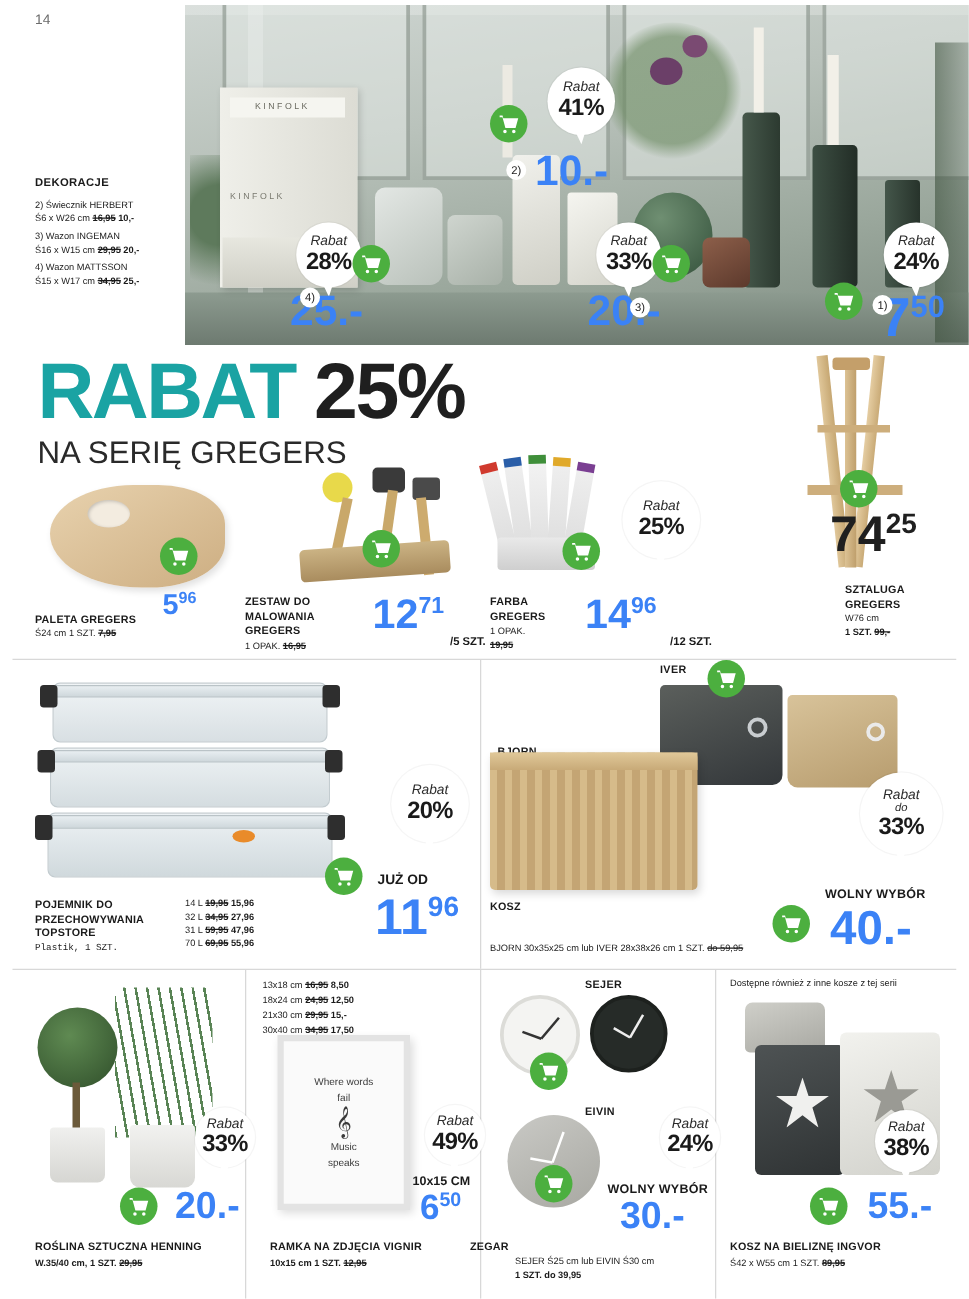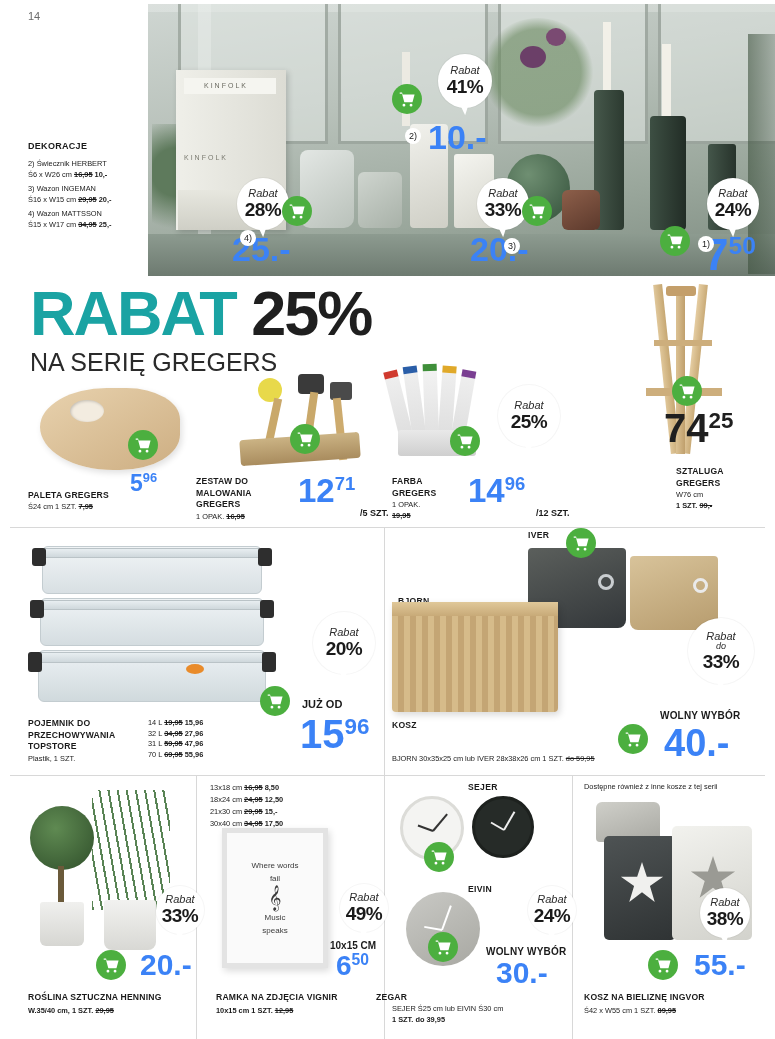--- a/index.html
+++ b/index.html
@@ -337,28 +337,28 @@
 <div class="badge-bubble" style="left:313px;top:612px;width:62px;height:62px;">
   <span class="b-rabat">Rabat</span>
   <span class="b-pct">20%</span>
 </div>
 <div class="cart-dot" style="left:260px;top:686px;">
   <svg viewBox="0 0 24 24">
       <path d="M7 18a2 2 0 1 0 .001 4.001A2 2 0 0 0 7 18zm10 0a2 2 0 1 0 .001 4.001A2 2 0 0 0 17 18zM6.2 6h15.3l-2.2 8.5H8.1L6.2 6zM1 2h3.3l.8 3H22l-3 11H7.5L4.2 4H1V2z"></path>
     </svg>
 </div>
 <div class="juzod" style="left:302px;top:698px;">JUŻ OD</div>
-<div class="price" style="left:300px;top:712px;font-size:40px;"><span>15</span><span class="sup">96</span></div>
+<div class="price" style="left:300px;top:712px;font-size:40px;"><span>11</span><span class="sup">96</span></div>
 
 <div class="ptitle" style="left:28px;top:718px;">
   <span>POJEMNIK DO</span><br>
   <span>PRZECHOWYWANIA</span><br>
   <span>TOPSTORE</span>
 </div>
-<div class="psub" style="left:28px;top:754px;"><span>Plastik, 1 SZT.</span></div>
+<div class="psub" style="left:28px;top:754px;font-family:Liberation Mono, monospace;"><span>Plastik, 1 SZT.</span></div>
 <div class="psub" style="left:148px;top:718px;width:120px;">
   <span>14 L</span> <b class="strike">19,95</b> <b>15,96</b><br>
   <span>32 L</span> <b class="strike">34,95</b> <b>27,96</b><br>
   <span>31 L</span> <b class="strike">59,95</b> <b>47,96</b><br>
   <span>70 L</span> <b class="strike">69,95</b> <b>55,96</b>
 </div>
 
 <div class="label-top" style="left:528px;top:530px;">IVER</div>
 <div class="cart-dot" style="left:566px;top:528px;">
   <svg viewBox="0 0 24 24">
@@ -458,21 +458,21 @@
   <span class="b-pct">24%</span>
 </div>
 <div class="cart-dot" style="left:428px;top:932px;">
   <svg viewBox="0 0 24 24">
       <path d="M7 18a2 2 0 1 0 .001 4.001A2 2 0 0 0 7 18zm10 0a2 2 0 1 0 .001 4.001A2 2 0 0 0 17 18zM6.2 6h15.3l-2.2 8.5H8.1L6.2 6zM1 2h3.3l.8 3H22l-3 11H7.5L4.2 4H1V2z"></path>
     </svg>
 </div>
 <div class="wolny" style="left:486px;top:946px;">WOLNY WYBÓR</div>
 <div class="price" style="left:496px;top:956px;font-size:30px;">30.-</div>
 <div class="ptitle" style="left:376px;top:992px;">ZEGAR</div>
-<div class="psub" style="left:392px;top:1004px;">
+<div class="psub" style="left:412px;top:1004px;">
   <span>SEJER Ś25 cm lub EIVIN Ś30 cm</span><br><b>1 SZT. do 39,95</b>
 </div>
 
 <div class="psub" style="left:584px;top:782px;width:180px;">Dostępne również z inne kosze z tej serii</div>
 <div class="shape" style="left:596px;top:802px;width:64px;height:40px;background:linear-gradient(160deg,#cfcfc9,#a8a8a2);border-radius:6px 6px 4px 4px;"></div>
 <div class="shape" style="left:604px;top:836px;width:72px;height:104px;background:linear-gradient(160deg,#4e5354,#2f3334);border-radius:5px;">
   <div style="position:absolute;left:16px;top:26px;width:44px;height:42px;background:#f0f0ee;clip-path:polygon(50% 0%,61% 35%,98% 35%,68% 57%,79% 95%,50% 72%,21% 95%,32% 57%,2% 35%,39% 35%);"></div>
 </div>
 <div class="shape" style="left:672px;top:826px;width:80px;height:114px;background:linear-gradient(160deg,#f2f2ee,#d2d2cc);border-radius:5px;">
   <div style="position:absolute;left:18px;top:30px;width:46px;height:44px;background:#9a9a94;clip-path:polygon(50% 0%,61% 35%,98% 35%,68% 57%,79% 95%,50% 72%,21% 95%,32% 57%,2% 35%,39% 35%);"></div>

